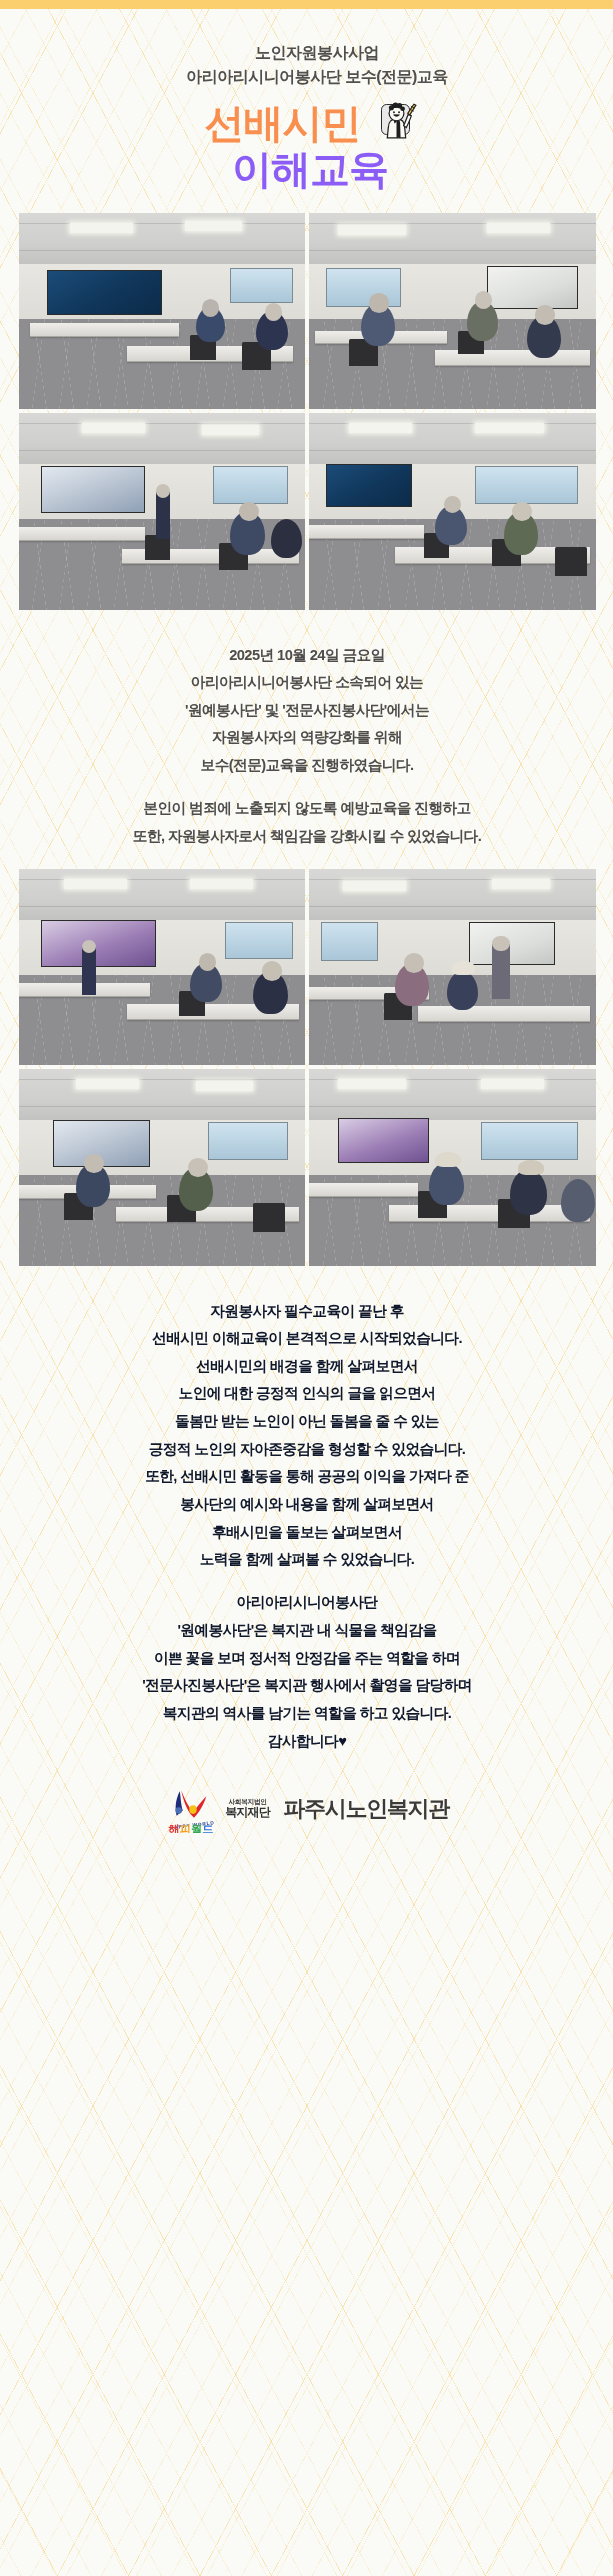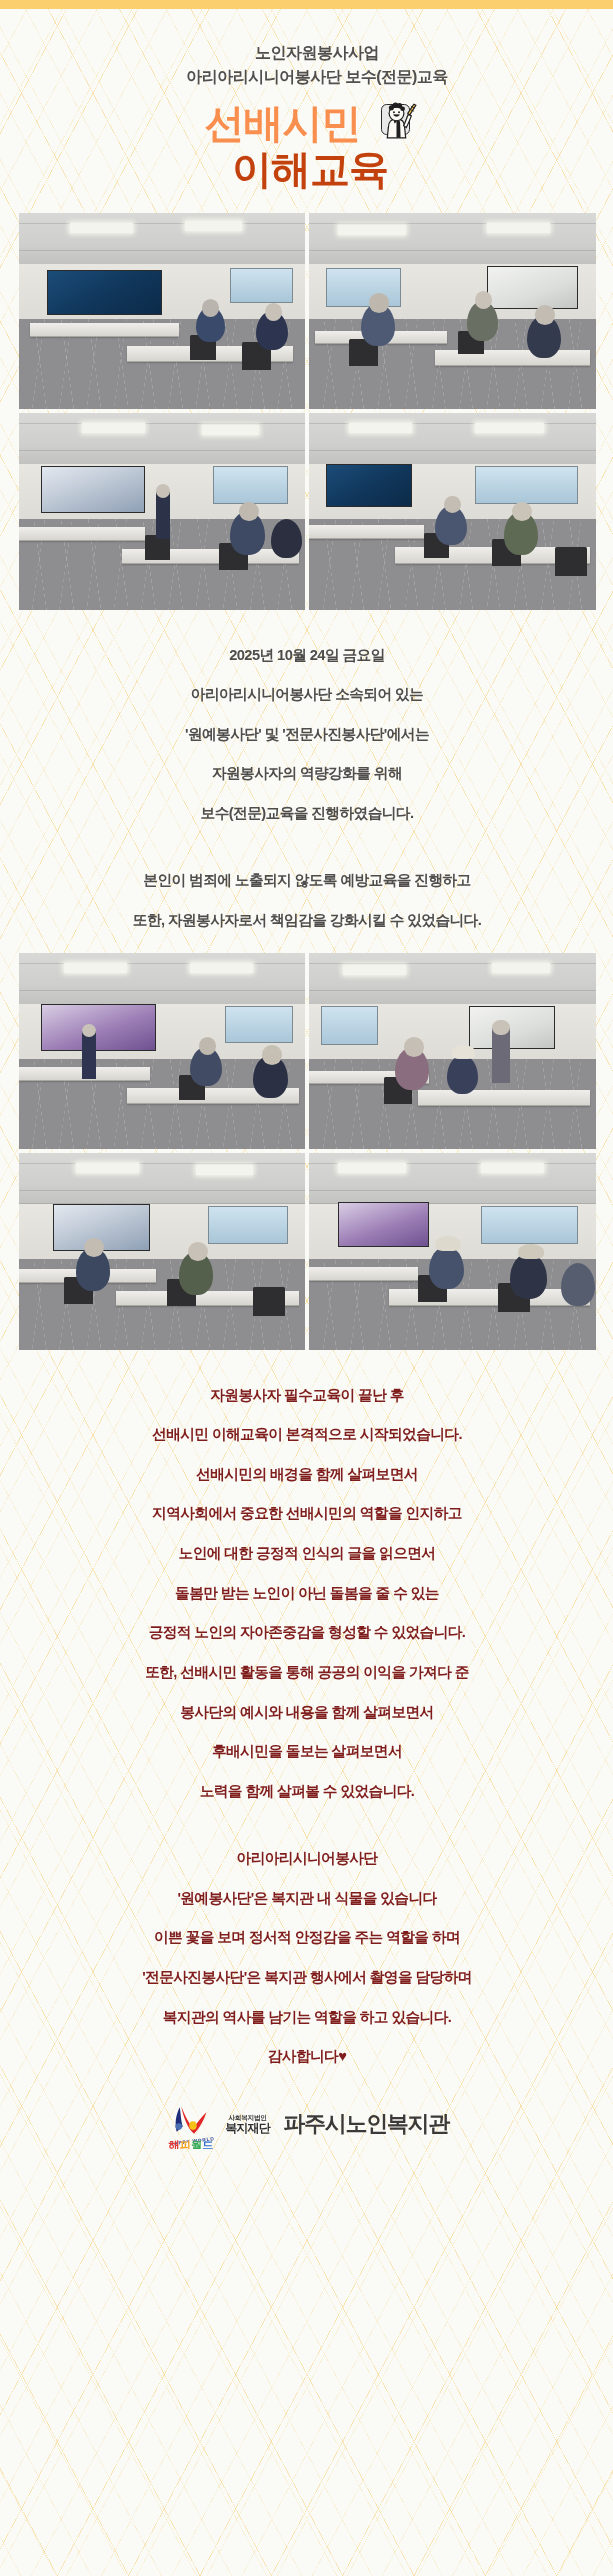--- a/index.html
+++ b/index.html
@@ -139,21 +139,21 @@
     text-align:center;
     color:#4E4D4B;
     font-weight:bold;
     font-size:14.7px;
     line-height:1.88;
     letter-spacing:-0.6px;
     padding:0 9.3px;
   }
   .tb1{margin-top:32px}
   .tb3{margin-top:32px}
-  .textblock p{margin:12px}
+  .textblock p{margin:0}
   .textblock .sp{display:block;height:15.5px}
 
   
   .footer{
     margin-top:29px;
     padding-bottom:17.5px;
     display:flex;
     align-items:center;
     justify-content:center;
     gap:8.2px;
@@ -214,21 +214,21 @@
           <circle cx="52" cy="21" r="4.6" fill="#1f1f1f"></circle>
 
           <circle cx="35" cy="28" r="1.9" fill="#1f1f1f"></circle>
           <circle cx="45" cy="28" r="1.9" fill="#1f1f1f"></circle>
 
           <path d="M34 33 C37 38 43 38 46 33 Z" fill="#1f1f1f"></path>
           <path d="M34 33 L46 33" stroke="#1f1f1f" stroke-width="1.6"></path>
         </svg>
       </div>
     </div>
-    <div class="title-green" style="color: #c2410c; margin-left: 6px;">이해교육</div>
+    <div class="title-green" style="color: #8b5cf6; margin-left: 6px;">이해교육</div>
   </div>
 
   <div class="photos g1">
     <div class="photo">
         <div class="ph">
       <div class="ceiling"></div>
           <div class="ceilgrid"></div>
       <div class="lightpanel" style="left:18%;top:5%;width:22%;height:5%"></div>
       <div class="lightpanel" style="left:58%;top:4%;width:20%;height:5%"></div>
       <div class="wall"></div>
@@ -408,35 +408,34 @@
       <div class="chair" style="left:66%;top:66%;width:11%;height:15%"></div>
       <div class="person" style="left:42%;top:47%;width:12%;height:22%;background:#46516b"></div>
       <div class="hat" style="left:44%;top:42%;width:9%;height:8%;background:#ded9cd"></div>
       <div class="person" style="left:70%;top:51%;width:13%;height:23%;background:#2e3446"></div>
       <div class="hat" style="left:73%;top:46%;width:9%;height:8%;background:#cfc9bc"></div>
       <div class="person" style="left:88%;top:56%;width:12%;height:22%;background:#555d6e"></div>
     </div>
       </div>
   </div>
 
-  <div class="textblock tb3" style="color: #7f1d1d;">
+  <div class="textblock tb3" style="color: #0f172a;">
     <p>자원봉사자 필수교육이 끝난 후</p>
     <p>선배시민 이해교육이 본격적으로 시작되었습니다.</p>
     <p>선배시민의 배경을 함께 살펴보면서</p>
-    <p>지역사회에서 중요한 선배시민의 역할을 인지하고</p>
     <p>노인에 대한 긍정적 인식의 글을 읽으면서</p>
     <p>돌봄만 받는 노인이 아닌 돌봄을 줄 수 있는</p>
     <p>긍정적 노인의 자아존중감을 형성할 수 있었습니다.</p>
     <p>또한, 선배시민 활동을 통해 공공의 이익을 가져다 준</p>
     <p>봉사단의 예시와 내용을 함께 살펴보면서</p>
     <p>후배시민을 돌보는 살펴보면서</p>
     <p>노력을 함께 살펴볼 수 있었습니다.</p>
     <span class="sp"></span>
     <p>아리아리시니어봉사단</p>
-    <p>'원예봉사단'은 복지관 내 식물을 있습니다</p>
+    <p>'원예봉사단'은 복지관 내 식물을 책임감을</p>
     <p>이쁜 꽃을 보며 정서적 안정감을 주는 역할을 하며</p>
     <p>'전문사진봉사단'은 복지관 행사에서 촬영을 담당하며</p>
     <p>복지관의 역사를 남기는 역할을 하고 있습니다.</p>
     <p>감사합니다♥</p>
   </div>
 
   <div class="footer">
     <div class="logo-mark">
       <svg width="55" height="49" viewBox="0 0 106 96" aria-hidden="true">
 

